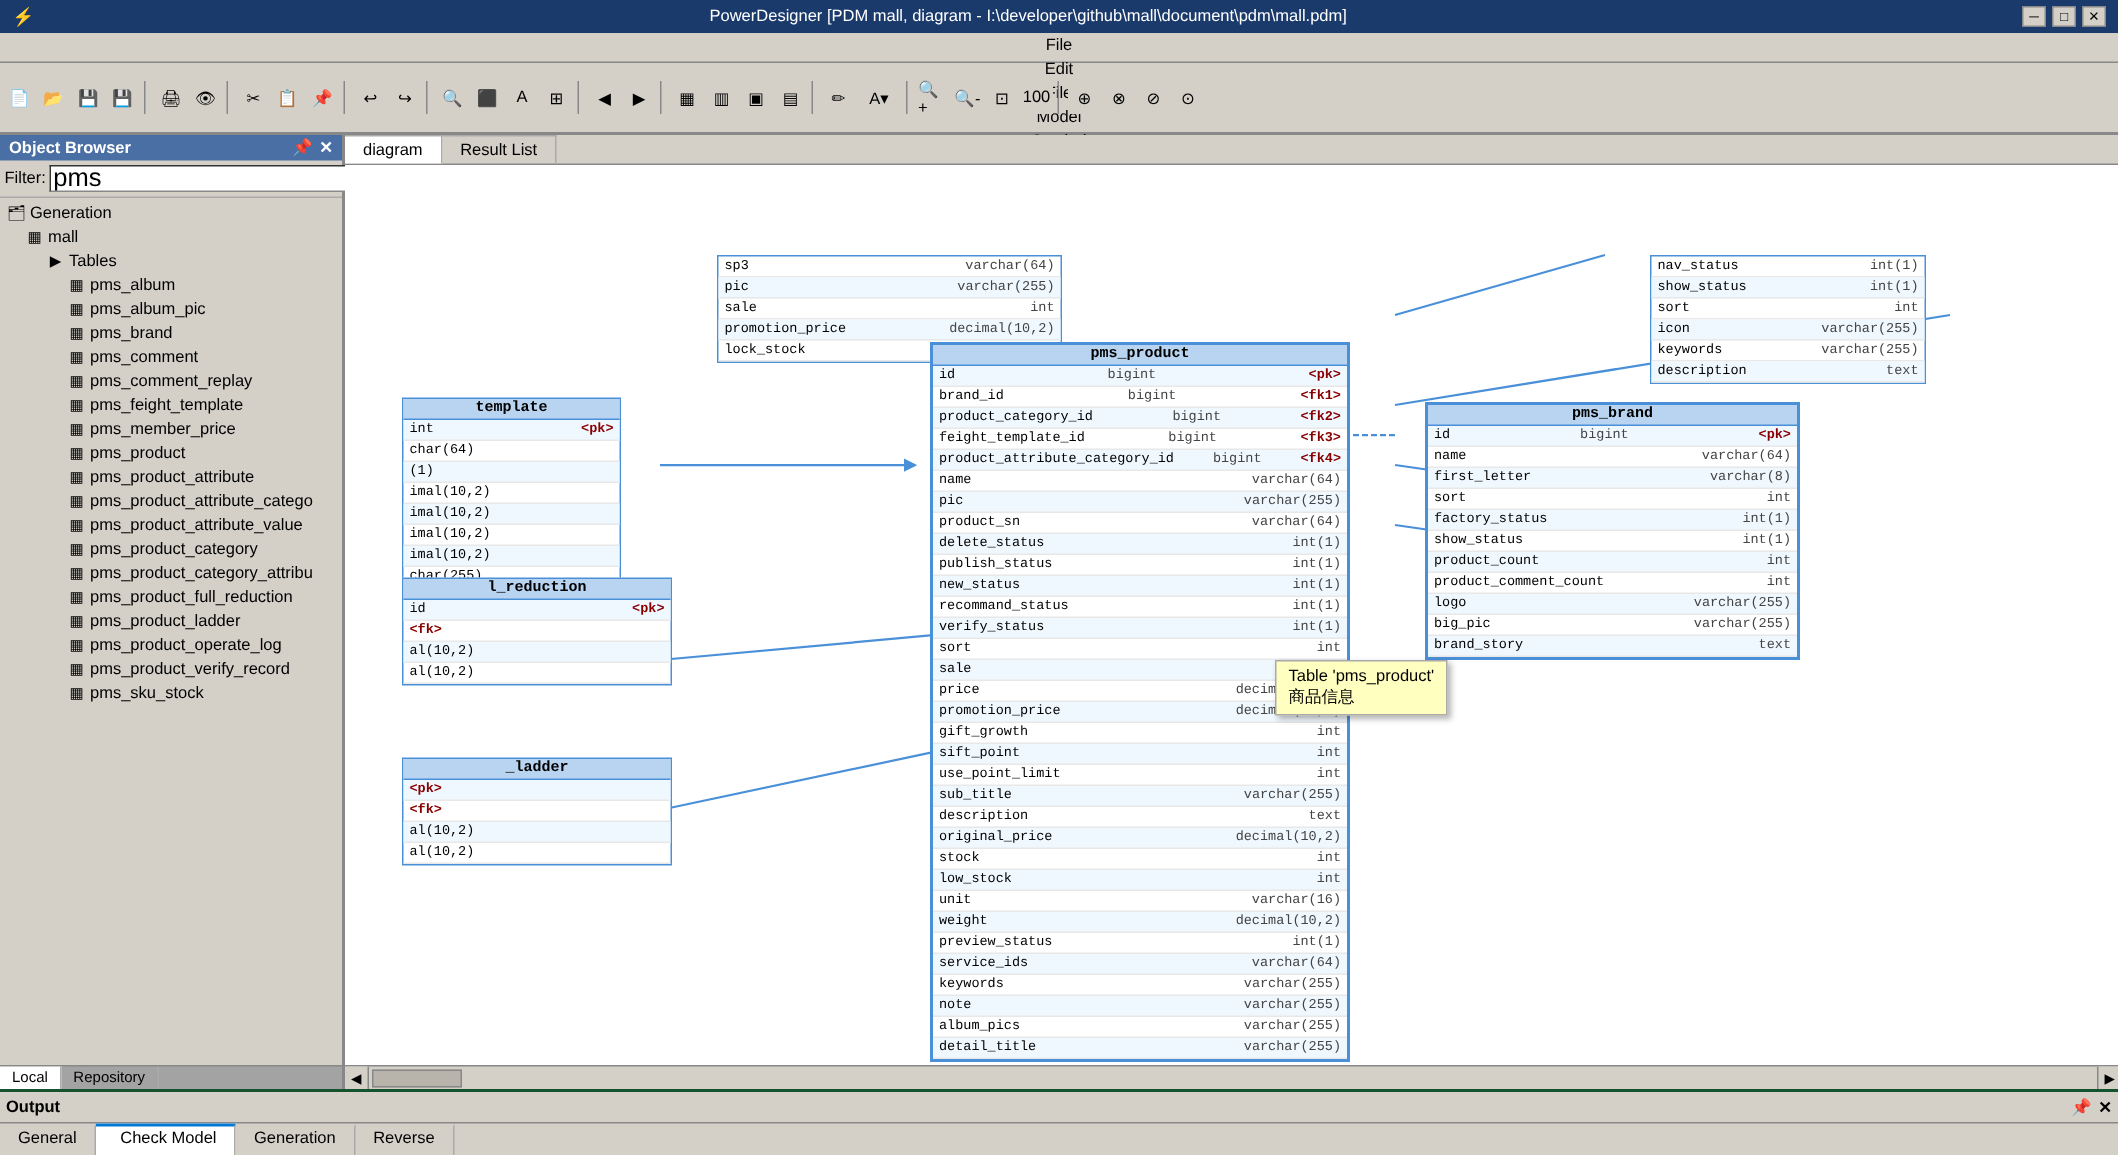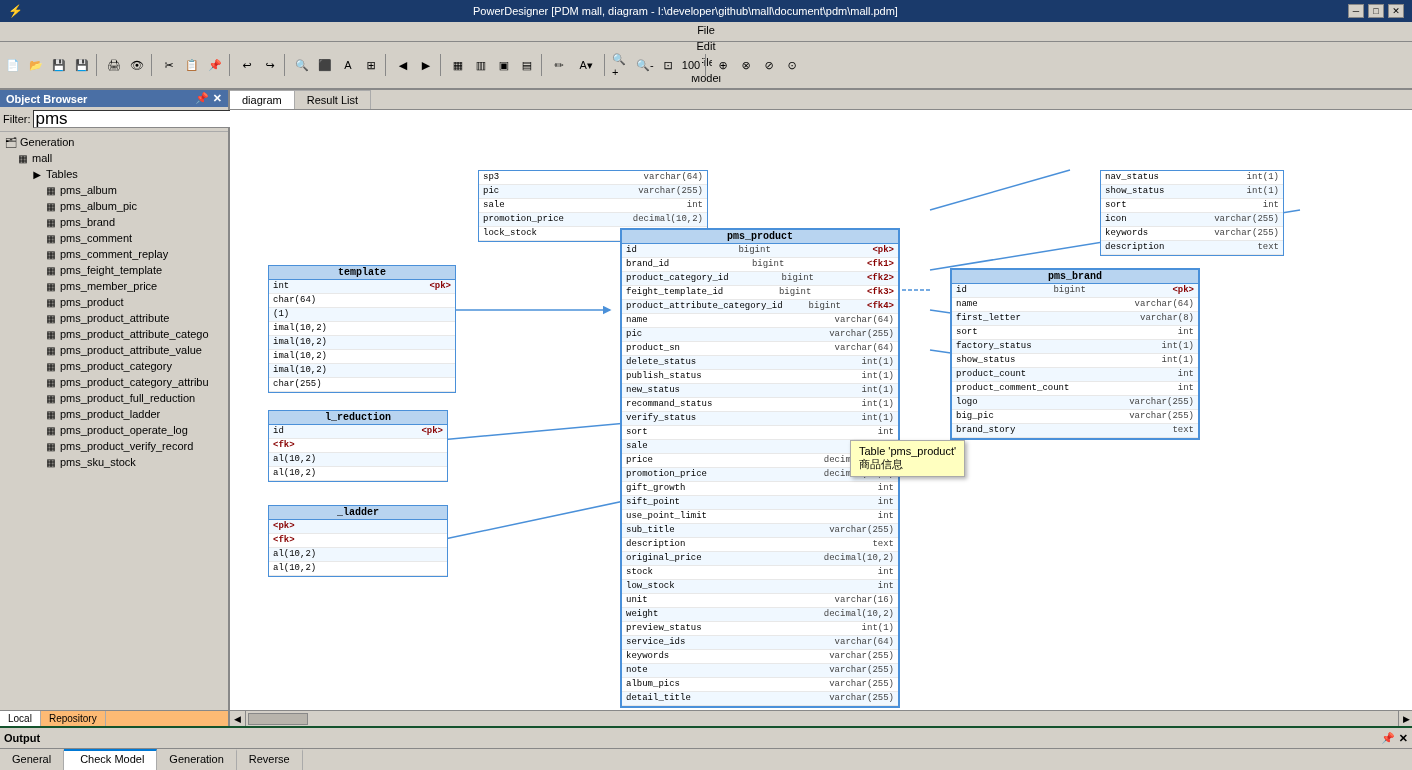--- a/index.html
+++ b/index.html
@@ -27,21 +27,21 @@
     #object-browser { width: 230px; background: #d4d0c8; border-right: 2px solid #888; display: flex; flex-direction: column; }
     #ob-title { background: #4a6fa5; color: white; padding: 2px 6px; font-size: 11px; font-weight: bold; display: flex; justify-content: space-between; align-items: center; }
     #ob-filter { padding: 3px; display: flex; gap: 2px; align-items: center; border-bottom: 1px solid #aaa; }
     #ob-filter input { flex: 1; height: 18px; border: 1px inset #888; padding: 1px 2px; font-size: 17px; }
     #ob-tree { flex: 1; overflow: auto; padding: 2px; }
     .tree-item { padding: 1px 2px; cursor: pointer; white-space: nowrap; display: flex; align-items: center; gap: 2px; }
     .tree-icon { width: 14px; height: 14px; display: inline-flex; align-items: center; justify-content: center; font-size: 10px; }
     .tree-indent-1 { padding-left: 14px; }
     .tree-indent-2 { padding-left: 28px; }
     .tree-indent-3 { padding-left: 42px; }
-    #ob-tabs { display: flex; border-top: 1px solid #888; background: #fdba74; }
+    #ob-tabs { display: flex; border-top: 1px solid #888; background: #a3a3a3; }
     .ob-tab { padding: 2px 8px; font-size: 10px; cursor: pointer; border-right: 1px solid #aaa; }
     .ob-tab.active { background: white; }
 
     
     #canvas-area { flex: 1; display: flex; flex-direction: column; background: #c0c0c0; }
     #canvas-tabs { background: #d4d0c8; border-bottom: 1px solid #888; display: flex; align-items: stretch; }
     .canvas-tab { padding: 3px 12px; font-size: 11px; cursor: pointer; border-right: 1px solid #aaa; border-top: 1px solid #aaa; }
     .canvas-tab.active { background: white; }
     #canvas-body { flex: 1; overflow: hidden; position: relative; background: white; }
     #diagram-content { position: relative; width: 1600px; height: 800px; background: white; }
@@ -275,21 +275,21 @@
             <line x1="700" y1="100" x2="840" y2="60" class="connector-line"></line>
 
             <line x1="540" y1="180" x2="700" y2="180" class="connector-line" stroke-dasharray="4,2"></line>
             <defs>
               <marker id="arrow" markerWidth="6" markerHeight="6" refX="5" refY="3" orient="auto">
                 <path d="M0,0 L0,6 L6,3 z" fill="#4a90d9"></path>
               </marker>
             </defs>
           </svg>
 
-          <div class="db-table" style="left:38px; top:155px; width:188px;">
+          <div class="db-table" style="left:38px; top:155px; width:146px;">
             <div class="db-table-header">template</div>
             <div class="db-table-row">
               <span class="db-col-name">int</span>
               <span class="db-col-pk">&lt;pk&gt;</span>
             </div>
             <div class="db-table-row">
               <span class="db-col-name">char(64)</span>
             </div>
             <div class="db-table-row">
               <span class="db-col-name">(1)</span>
@@ -304,21 +304,21 @@
               <span class="db-col-name">imal(10,2)</span>
             </div>
             <div class="db-table-row">
               <span class="db-col-name">imal(10,2)</span>
             </div>
             <div class="db-table-row">
               <span class="db-col-name">char(255)</span>
             </div>
           </div>
 
-          <div class="db-table" style="left:38px; top:300px; width:180px;">
+          <div class="db-table" style="left:38px; top:275px; width:180px;">
             <div class="db-table-header">l_reduction</div>
             <div class="db-table-row">
               <span class="db-col-name">id</span>
               <span class="db-col-pk">&lt;pk&gt;</span>
             </div>
             <div class="db-table-row">
               <span class="db-col-pk">&lt;fk&gt;</span>
             </div>
             <div class="db-table-row">
               <span class="db-col-name">al(10,2)</span>

